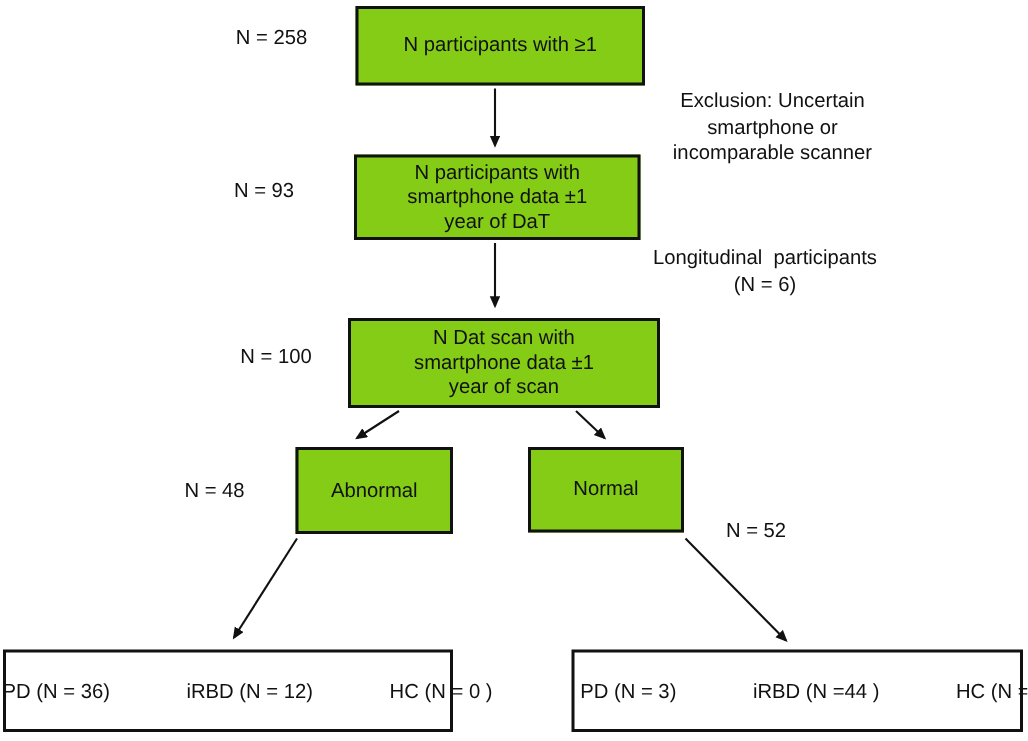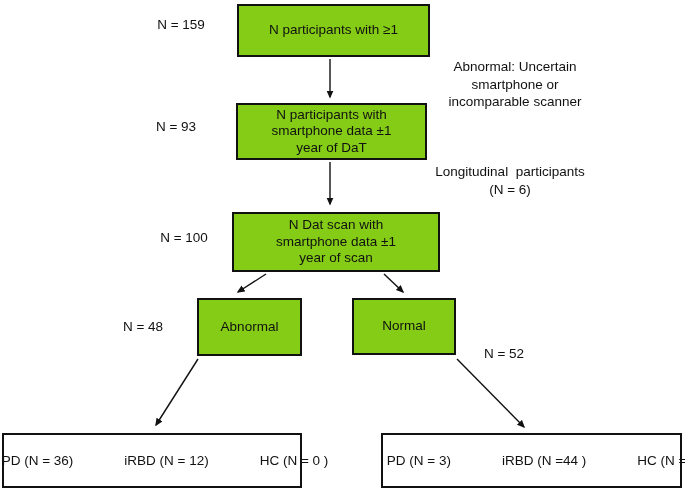--- a/index.html
+++ b/index.html
@@ -97,21 +97,21 @@
       </marker>
     </defs>
     <line x1="330" y1="59" x2="330" y2="97" stroke="#111111" stroke-width="1.4" marker-end="url(#ah)"></line>
     <line x1="330" y1="162" x2="330" y2="204" stroke="#111111" stroke-width="1.4" marker-end="url(#ah)"></line>
     <line x1="266" y1="274" x2="238" y2="292" stroke="#111111" stroke-width="1.4" marker-end="url(#ah)"></line>
     <line x1="384" y1="274" x2="403" y2="292" stroke="#111111" stroke-width="1.4" marker-end="url(#ah)"></line>
     <line x1="198" y1="359" x2="156" y2="425" stroke="#111111" stroke-width="1.4" marker-end="url(#ah)"></line>
     <line x1="457" y1="359" x2="524" y2="427" stroke="#111111" stroke-width="1.4" marker-end="url(#ah)"></line>
   </svg>
 
-  <div class="count" id="count-159">N = 159</div>
+  <div class="count" id="count-159">N = 258</div>
   <div class="count" id="count-93">N = 93</div>
   <div class="count" id="count-100">N = 100</div>
   <div class="count" id="count-48">N = 48</div>
   <div class="count" id="count-52">N = 52</div>
 
   <div class="node" id="box-scan-available">
     <span class="line">N participants with ≥1</span>
   </div>
 
   <div class="node" id="box-smartphone-dat">
@@ -140,21 +140,21 @@
     <span class="group-item">HC (N = 0 )</span>
   </div>
 
   <div class="groups-box" id="box-normal-groups">
     <span class="group-item">PD (N = 3)</span>
     <span class="group-item">iRBD (N =44 )</span>
     <span class="group-item">HC (N =5 )</span>
   </div>
 
   <div class="annotation" id="ann-exclusion">
-    <span class="line">Abnormal: Uncertain</span>
+    <span class="line">Exclusion: Uncertain</span>
     <span class="line">smartphone or</span>
     <span class="line">incomparable scanner</span>
   </div>
 
   <div class="annotation" id="ann-longitudinal">
     <span class="line">Longitudinal  participants</span>
     <span class="line">(N = 6)</span>
   </div>
 
 </div>

